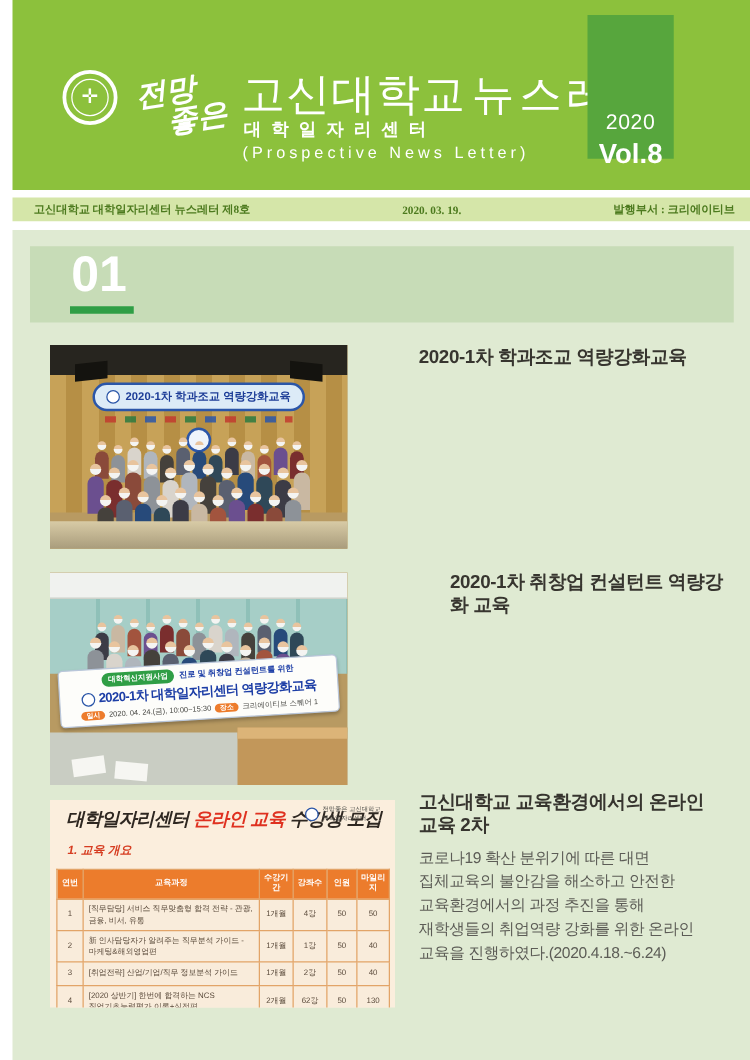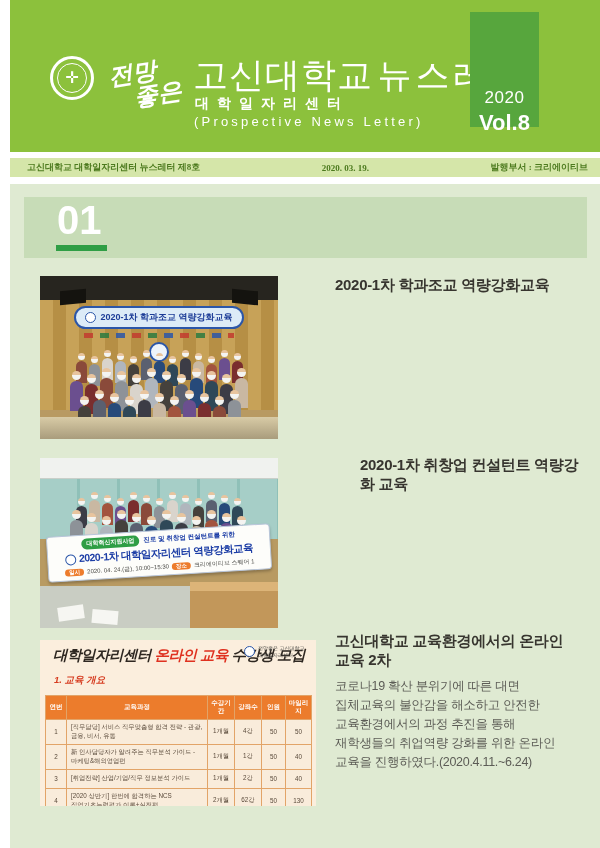--- a/index.html
+++ b/index.html
@@ -516,17 +516,17 @@
               <td>62강</td>
               <td>50</td>
               <td>130</td>
             </tr>
           </tbody>
       </table>
     </div>
 
     <div class="article-text at3">
       <h3>고신대학교 교육환경에서의 온라인 교육 2차</h3>
-      <p>코로나19 확산 분위기에 따른 대면 집체교육의 불안감을 해소하고 안전한 교육환경에서의 과정 추진을 통해 재학생들의 취업역량 강화를 위한 온라인 교육을 진행하였다.(2020.4.11.~6.24)</p>
+      <p>코로나19 확산 분위기에 따른 대면 집체교육의 불안감을 해소하고 안전한 교육환경에서의 과정 추진을 통해 재학생들의 취업역량 강화를 위한 온라인 교육을 진행하였다.(2020.4.18.~6.24)</p>
     </div>
 
   </div>
 </div>
 
 </body></html>

